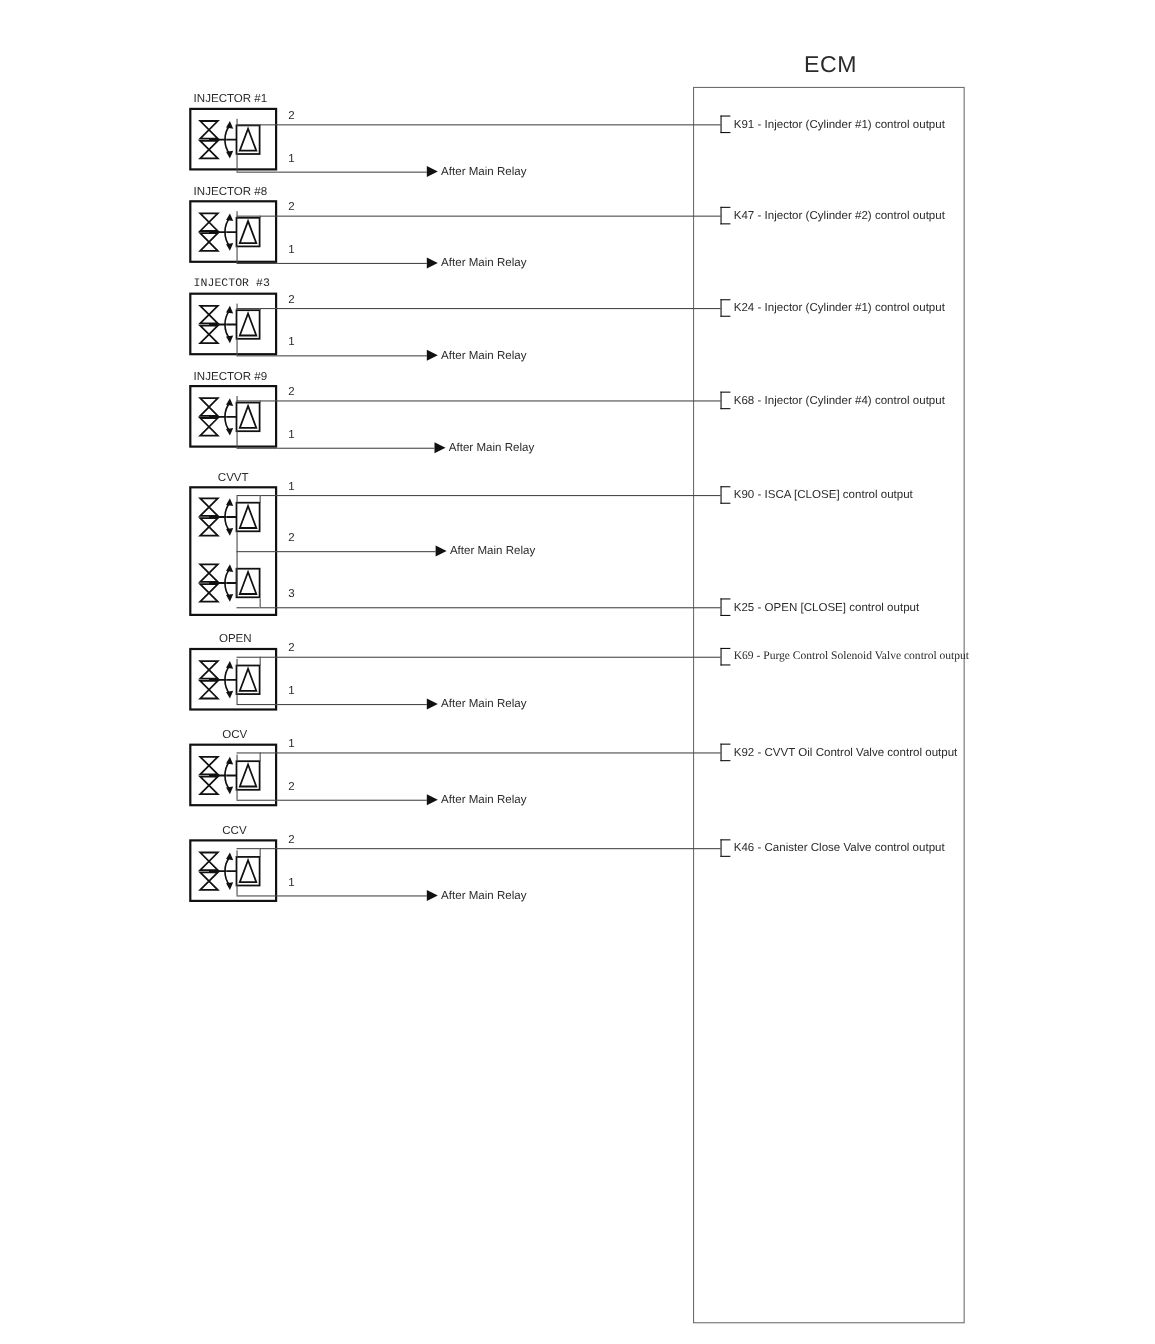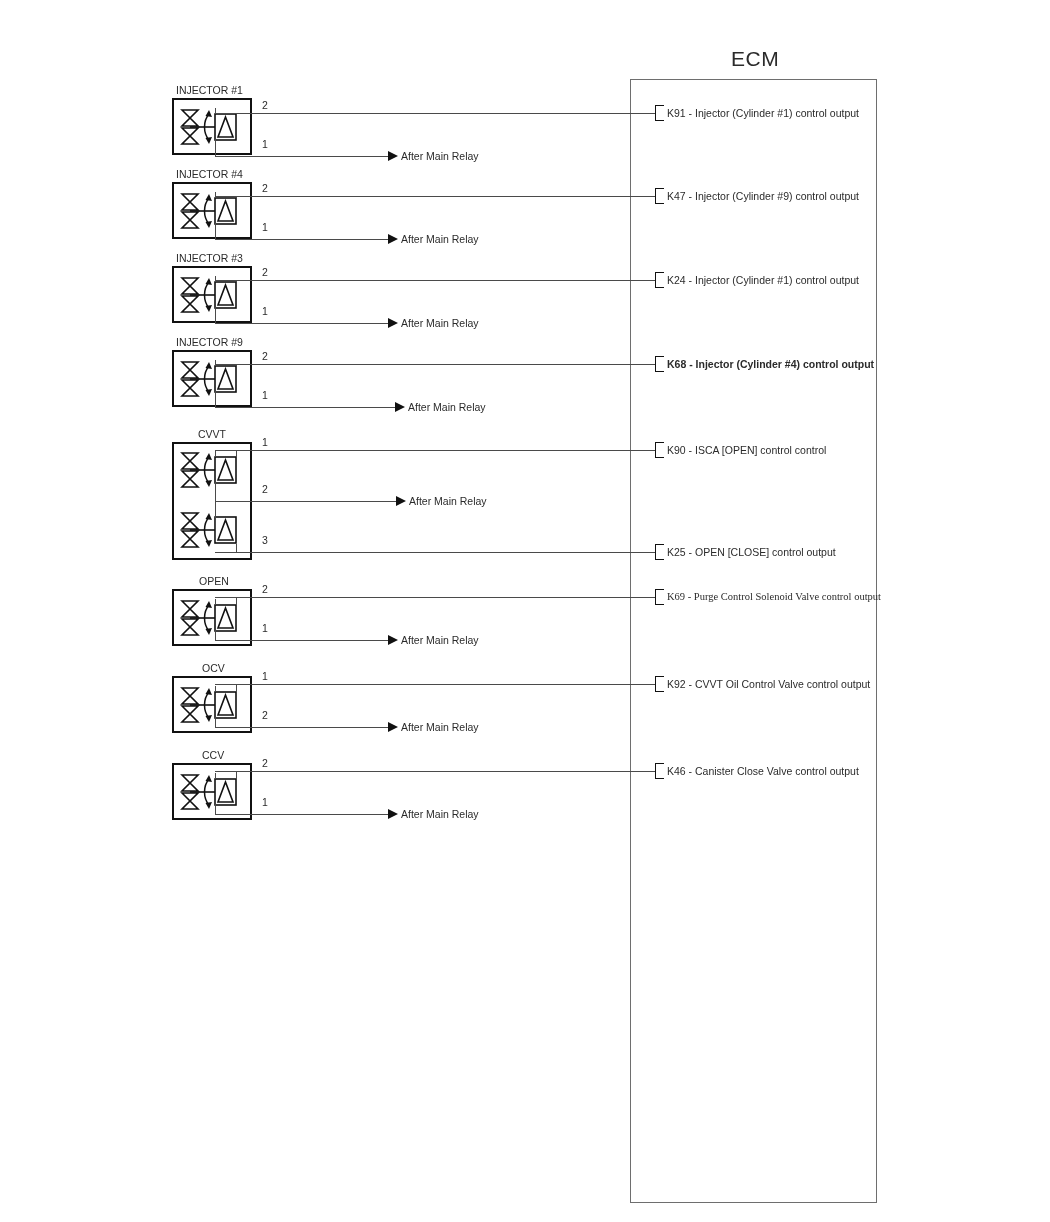--- a/index.html
+++ b/index.html
@@ -67,21 +67,21 @@
     <div class="wire-v" style="left: 215px; top: 123px; height: 17px;"></div>
     <div class="wire-h" style="left: 215px; top: 140px; width: 37px;"></div>
     <div class="wire-h" style="left: 236px; top: 97px; width: 419px;"></div>
     <div class="pin-term" style="left: 655px; top: 89px;"></div>
     <div class="pin-text" style="left: 667px; top: 91px;">K91 - Injector (Cylinder #1) control output</div>
     <div class="wire-h" style="left: 252px; top: 140px; width: 136px;"></div>
     <div class="arrow-head" style="left: 388px; top: 135px;"></div>
     <div class="relay-text" style="left: 401px; top: 134px;">After Main Relay</div>
     <div class="pin-num" style="left: 262px; top: 83px;">2</div>
     <div class="pin-num" style="left: 262px; top: 122px;">1</div>
-    <div class="comp-label" style="left: 176px; top: 152px;">INJECTOR #4</div>
+    <div class="comp-label" style="left: 176px; top: 152px;">INJECTOR #8</div>
     <div class="comp-box" style="left: 172px; top: 166px; width: 80px; height: 57px;"></div>
     <div class="sol-sym" style="left: 178px; top: 173px; width: 66px; height: 44px;"><svg width="66" height="44" viewBox="0 0 66 44">
         <g fill="none" stroke="#111" stroke-width="1.6">
           <path d="M4 5 L20 21 L4 21 L20 5 Z"></path>
           <path d="M4 23 L20 39 L4 39 L20 23 Z"></path>
           <path d="M12 22 L28 22"></path>
           <path d="M31 9 C25 16, 25 28, 31 35" stroke-width="1.5"></path>
         </g>
         <path d="M31 5 L34 12 L27.5 11 Z" fill="#111"></path>
         <path d="M31 39 L27.5 33 L34 32 Z" fill="#111"></path>
@@ -91,27 +91,27 @@
           <path d="M28 22 L37 22"></path>
         </g>
       </svg></div>
     <div class="wire-v" style="left: 236px; top: 180px; height: 2px;"></div>
     <div class="wire-h" style="left: 215px; top: 180px; width: 21px;"></div>
     <div class="wire-v" style="left: 215px; top: 176px; height: 6px;"></div>
     <div class="wire-v" style="left: 215px; top: 207px; height: 16px;"></div>
     <div class="wire-h" style="left: 215px; top: 223px; width: 37px;"></div>
     <div class="wire-h" style="left: 236px; top: 180px; width: 419px;"></div>
     <div class="pin-term" style="left: 655px; top: 172px;"></div>
-    <div class="pin-text" style="left: 667px; top: 174px;">K47 - Injector (Cylinder #9) control output</div>
+    <div class="pin-text" style="left: 667px; top: 174px;">K47 - Injector (Cylinder #2) control output</div>
     <div class="wire-h" style="left: 252px; top: 223px; width: 136px;"></div>
     <div class="arrow-head" style="left: 388px; top: 218px;"></div>
     <div class="relay-text" style="left: 401px; top: 217px;">After Main Relay</div>
     <div class="pin-num" style="left: 262px; top: 166px;">2</div>
     <div class="pin-num" style="left: 262px; top: 205px;">1</div>
-    <div class="comp-label" style="left: 176px; top: 236px;">INJECTOR #3</div>
+    <div class="comp-label" style="left: 176px; top: 236px; font-family: Liberation Mono, monospace;">INJECTOR #3</div>
     <div class="comp-box" style="left: 172px; top: 250px; width: 80px; height: 57px;"></div>
     <div class="sol-sym" style="left: 178px; top: 257px; width: 66px; height: 44px;"><svg width="66" height="44" viewBox="0 0 66 44">
         <g fill="none" stroke="#111" stroke-width="1.6">
           <path d="M4 5 L20 21 L4 21 L20 5 Z"></path>
           <path d="M4 23 L20 39 L4 39 L20 23 Z"></path>
           <path d="M12 22 L28 22"></path>
           <path d="M31 9 C25 16, 25 28, 31 35" stroke-width="1.5"></path>
         </g>
         <path d="M31 5 L34 12 L27.5 11 Z" fill="#111"></path>
         <path d="M31 39 L27.5 33 L34 32 Z" fill="#111"></path>
@@ -151,21 +151,21 @@
           <path d="M28 22 L37 22"></path>
         </g>
       </svg></div>
     <div class="wire-v" style="left: 236px; top: 348px; height: 2px;"></div>
     <div class="wire-h" style="left: 215px; top: 348px; width: 21px;"></div>
     <div class="wire-v" style="left: 215px; top: 344px; height: 6px;"></div>
     <div class="wire-v" style="left: 215px; top: 375px; height: 16px;"></div>
     <div class="wire-h" style="left: 215px; top: 391px; width: 37px;"></div>
     <div class="wire-h" style="left: 236px; top: 348px; width: 419px;"></div>
     <div class="pin-term" style="left: 655px; top: 340px;"></div>
-    <div class="pin-text" style="left: 667px; top: 342px; font-weight: bold;">K68 - Injector (Cylinder #4) control output</div>
+    <div class="pin-text" style="left: 667px; top: 342px;">K68 - Injector (Cylinder #4) control output</div>
     <div class="wire-h" style="left: 252px; top: 391px; width: 143px;"></div>
     <div class="arrow-head" style="left: 395px; top: 386px;"></div>
     <div class="relay-text" style="left: 408px; top: 385px;">After Main Relay</div>
     <div class="pin-num" style="left: 262px; top: 334px;">2</div>
     <div class="pin-num" style="left: 262px; top: 373px;">1</div>
     <div class="comp-label" style="left: 198px; top: 412px;">CVVT</div>
     <div class="comp-box" style="left: 172px; top: 426px; width: 80px; height: 118px;"></div>
     <div class="sol-sym" style="left: 178px; top: 432px; width: 66px; height: 44px;"><svg width="66" height="44" viewBox="0 0 66 44">
         <g fill="none" stroke="#111" stroke-width="1.6">
           <path d="M4 5 L20 21 L4 21 L20 5 Z"></path>
@@ -194,21 +194,21 @@
           <rect x="37" y="9" width="21" height="26"></rect>
           <path d="M47.5 12 L55 32 L40 32 Z"></path>
           <path d="M28 22 L37 22"></path>
         </g>
       </svg></div>
     <div class="wire-h" style="left: 215px; top: 434px; width: 21px;"></div>
     <div class="wire-v" style="left: 236px; top: 434px; height: 7px;"></div>
     <div class="wire-v" style="left: 215px; top: 435px; height: 6px;"></div>
     <div class="wire-h" style="left: 236px; top: 434px; width: 419px;"></div>
     <div class="pin-term" style="left: 655px; top: 426px;"></div>
-    <div class="pin-text" style="left: 667px; top: 428px;">K90 - ISCA [OPEN] control control</div>
+    <div class="pin-text" style="left: 667px; top: 428px;">K90 - ISCA [CLOSE] control output</div>
     <div class="wire-v" style="left: 215px; top: 466px; height: 19px;"></div>
     <div class="wire-v" style="left: 215px; top: 485px; height: 41px;"></div>
     <div class="wire-h" style="left: 215px; top: 485px; width: 181px;"></div>
     <div class="arrow-head" style="left: 396px; top: 480px;"></div>
     <div class="relay-text" style="left: 409px; top: 479px;">After Main Relay</div>
     <div class="wire-h" style="left: 215px; top: 536px; width: 21px;"></div>
     <div class="wire-v" style="left: 236px; top: 528px; height: 8px;"></div>
     <div class="wire-h" style="left: 236px; top: 536px; width: 419px;"></div>
     <div class="pin-term" style="left: 655px; top: 528px;"></div>
     <div class="pin-text" style="left: 667px; top: 530px;">K25 - OPEN [CLOSE] control output</div>

